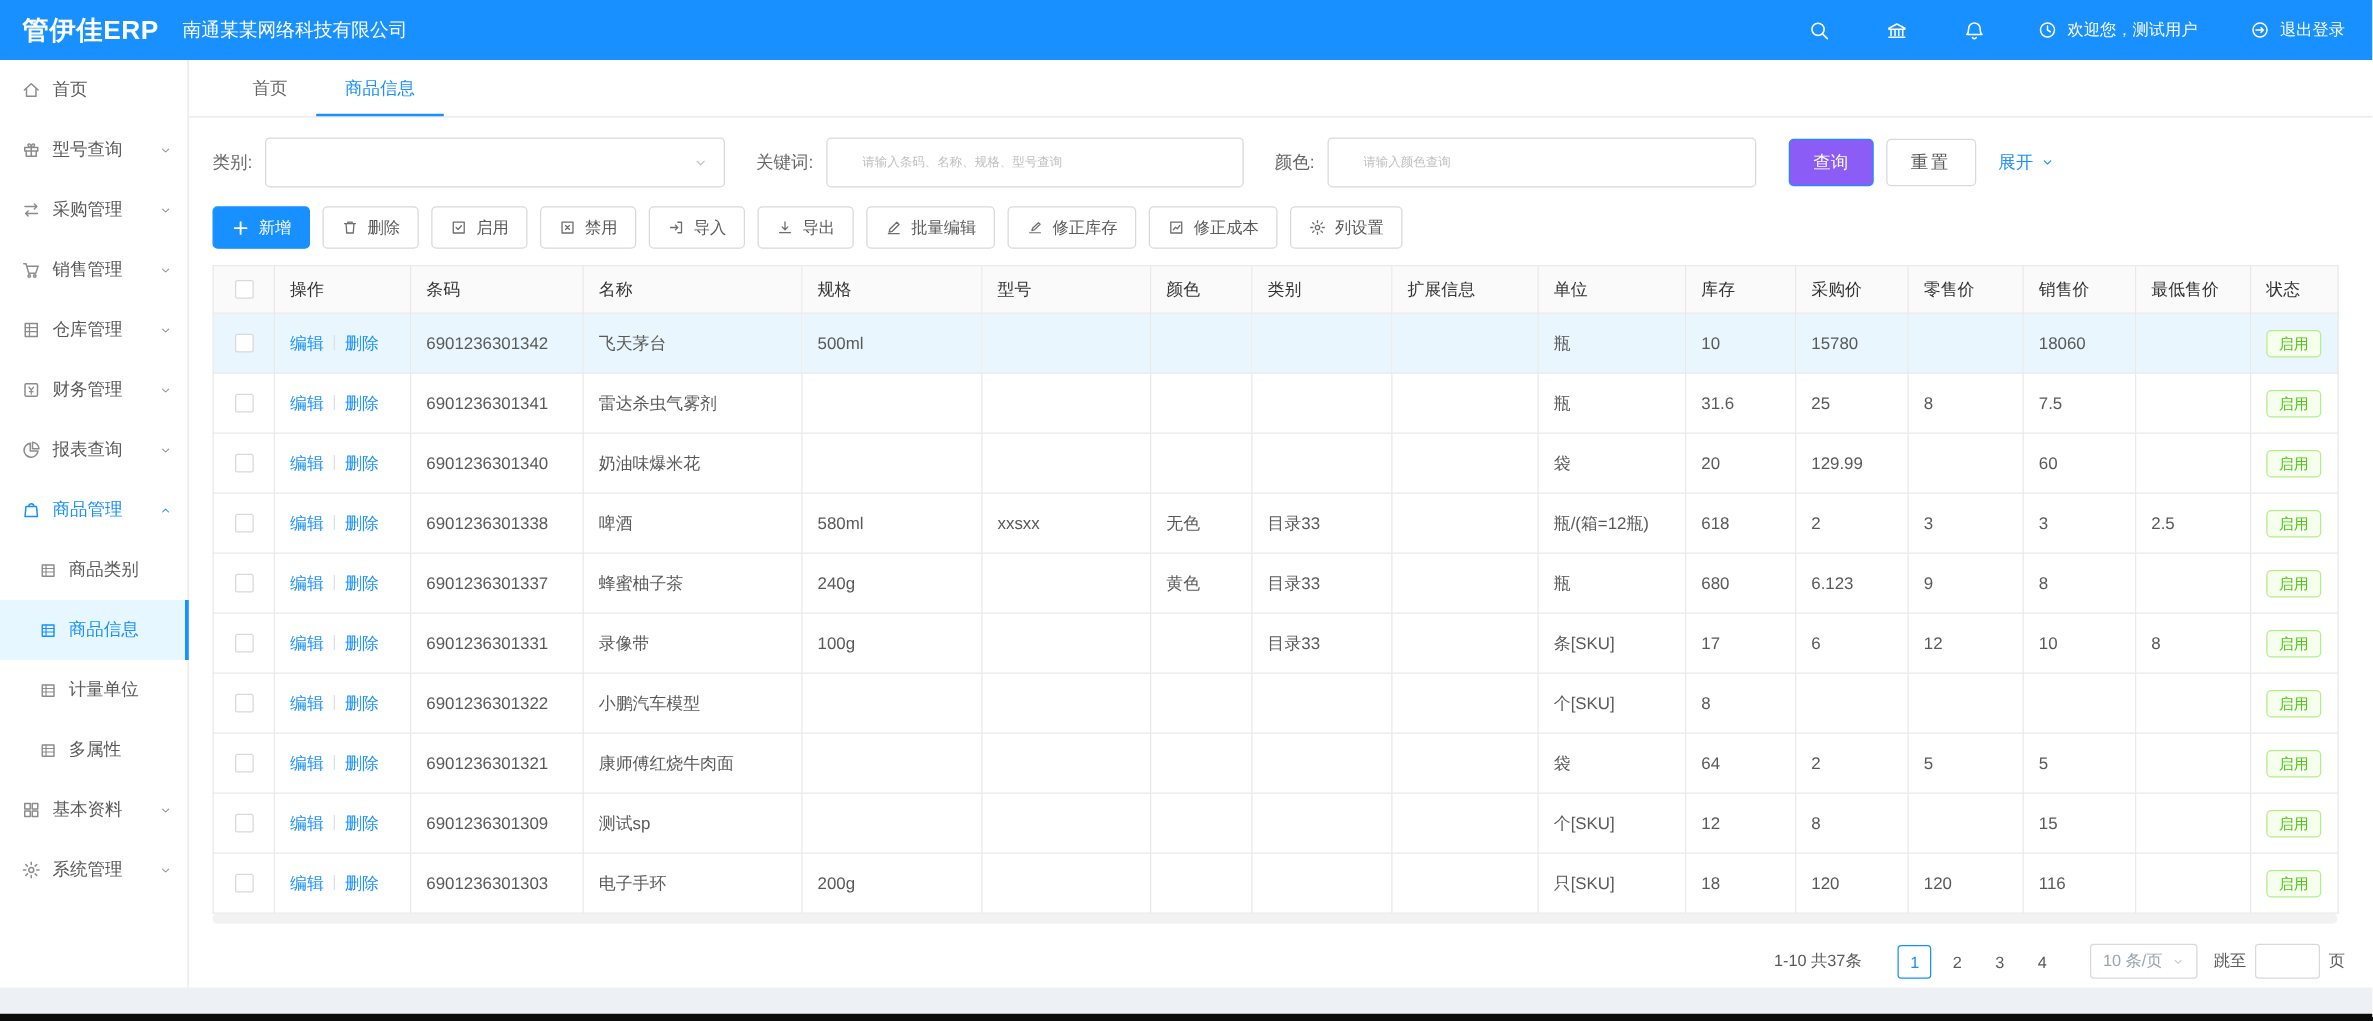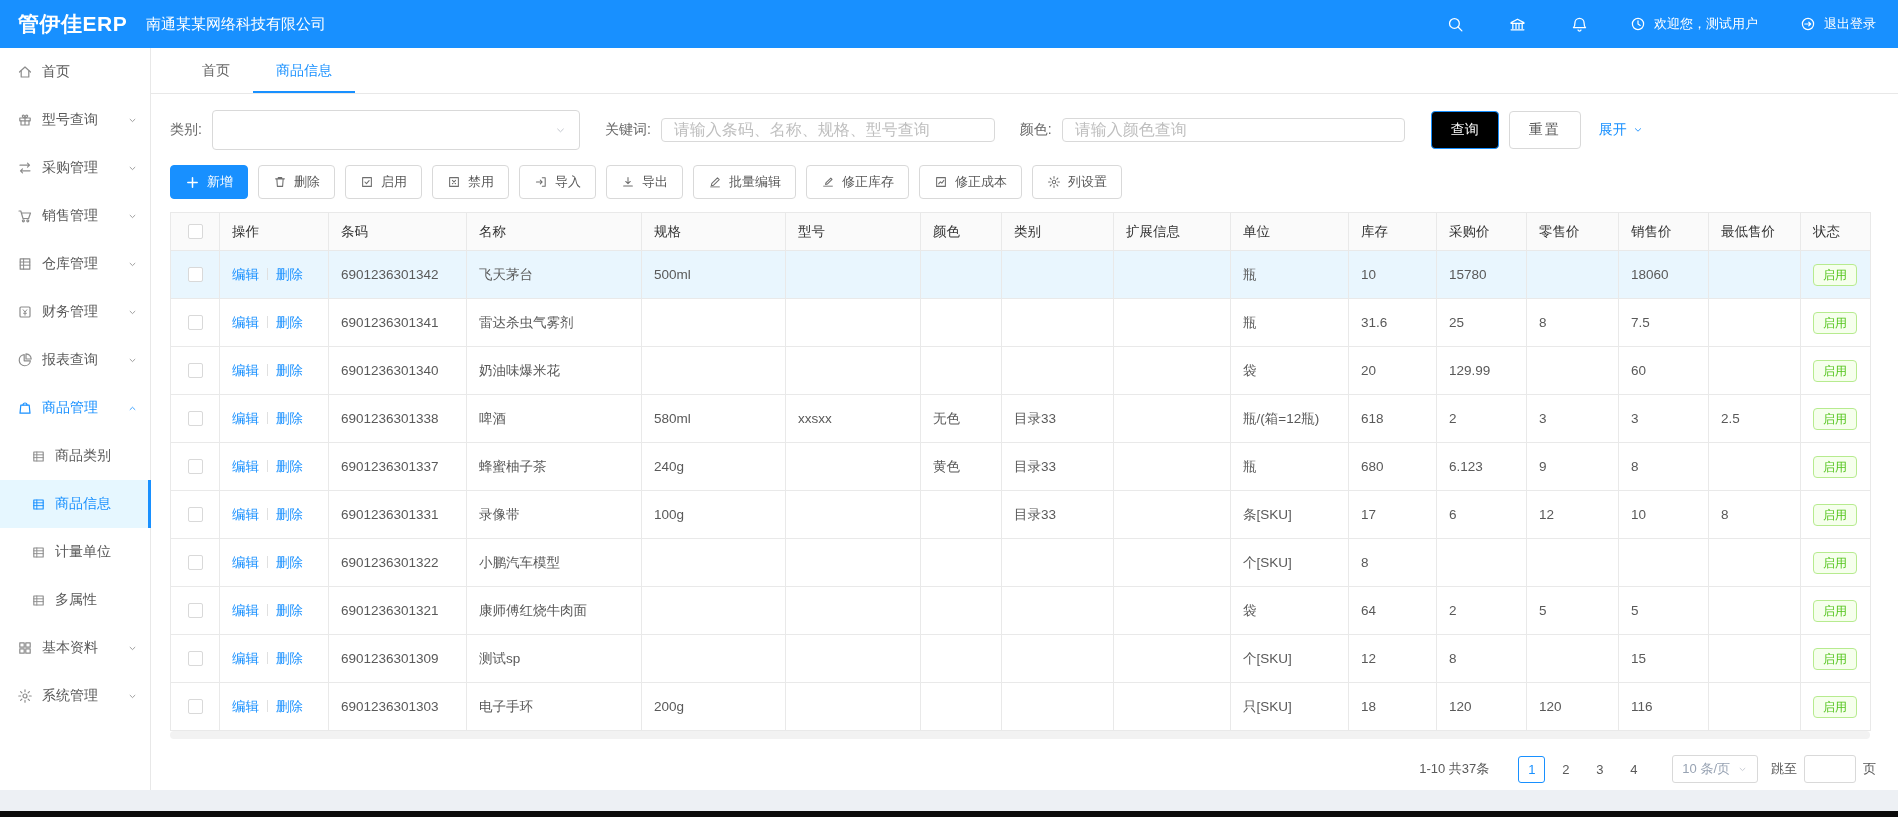--- a/index.html
+++ b/index.html
@@ -34,25 +34,25 @@
 .tab{padding:0 23px;display:flex;align-items:center;font-size:14px;color:#666;cursor:pointer;position:relative}
 .tab.active{color:#1890ff}
 .tab.active::after{content:"";position:absolute;left:0;right:0;bottom:0;height:2px;background:#1890ff}
 
 .page{padding:16px 20px 0 16px;flex:1}
 .filters{display:flex;align-items:center;font-size:14px;color:#666}
 .f-label{margin:0 10px 0 3px;flex-shrink:0}
 .f-label.ml{margin-left:25px}
 .sel{width:368px;height:40px;border:1px solid #d9d9d9;border-radius:4px;background:#fff;display:flex;align-items:center;justify-content:flex-end;padding-right:12px;cursor:pointer}
 .sel .icon{font-size:13px;color:#c0c4cc}
-.f-input{height:24px;border:1px solid #d9d9d9;border-radius:4px;padding:0 12px;font-size:16px;color:#595959;outline:none}
+.f-input{height:40px;border:1px solid #d9d9d9;border-radius:4px;padding:0 28px;font-size:10px;color:#595959;outline:none}
 .f-input::placeholder{color:#bfbfbf}
 .kw{width:334px}.cl{width:343px}
 .btn{height:38px;padding:0 19px;border-radius:4px;border:1px solid #d9d9d9;background:#fff;color:#595959;font-size:14px;cursor:pointer;font-family:inherit}
-.btn.primary{background:#000000;border-color:#1890ff;color:#fff;margin-left:26px}
+.btn.primary{background:#8b5cf6;border-color:#1890ff;color:#fff;margin-left:26px}
 .btn.reset{margin-left:10px;letter-spacing:2px}
 .expand{color:#1890ff;font-size:14px;display:flex;align-items:center;gap:5px;cursor:pointer;margin-left:18px;text-decoration:none}
 .expand .icon{font-size:12px}
 
 .toolbar{display:flex;gap:10px;margin-top:15px;padding-left:3px}
 .tb-btn{height:34px;padding:0 14px;border:1px solid #d9d9d9;border-radius:4px;background:#fff;color:#595959;font-size:13px;display:flex;align-items:center;gap:7px;cursor:pointer;font-family:Liberation Serif, serif}
 .tb-btn .icon{font-size:14px;color:#6e6e6e}
 .tb-btn.primary{background:#1890ff;border-color:#1890ff;color:#fff}
 .tb-btn.primary .icon{color:#fff;font-size:15px}
 

